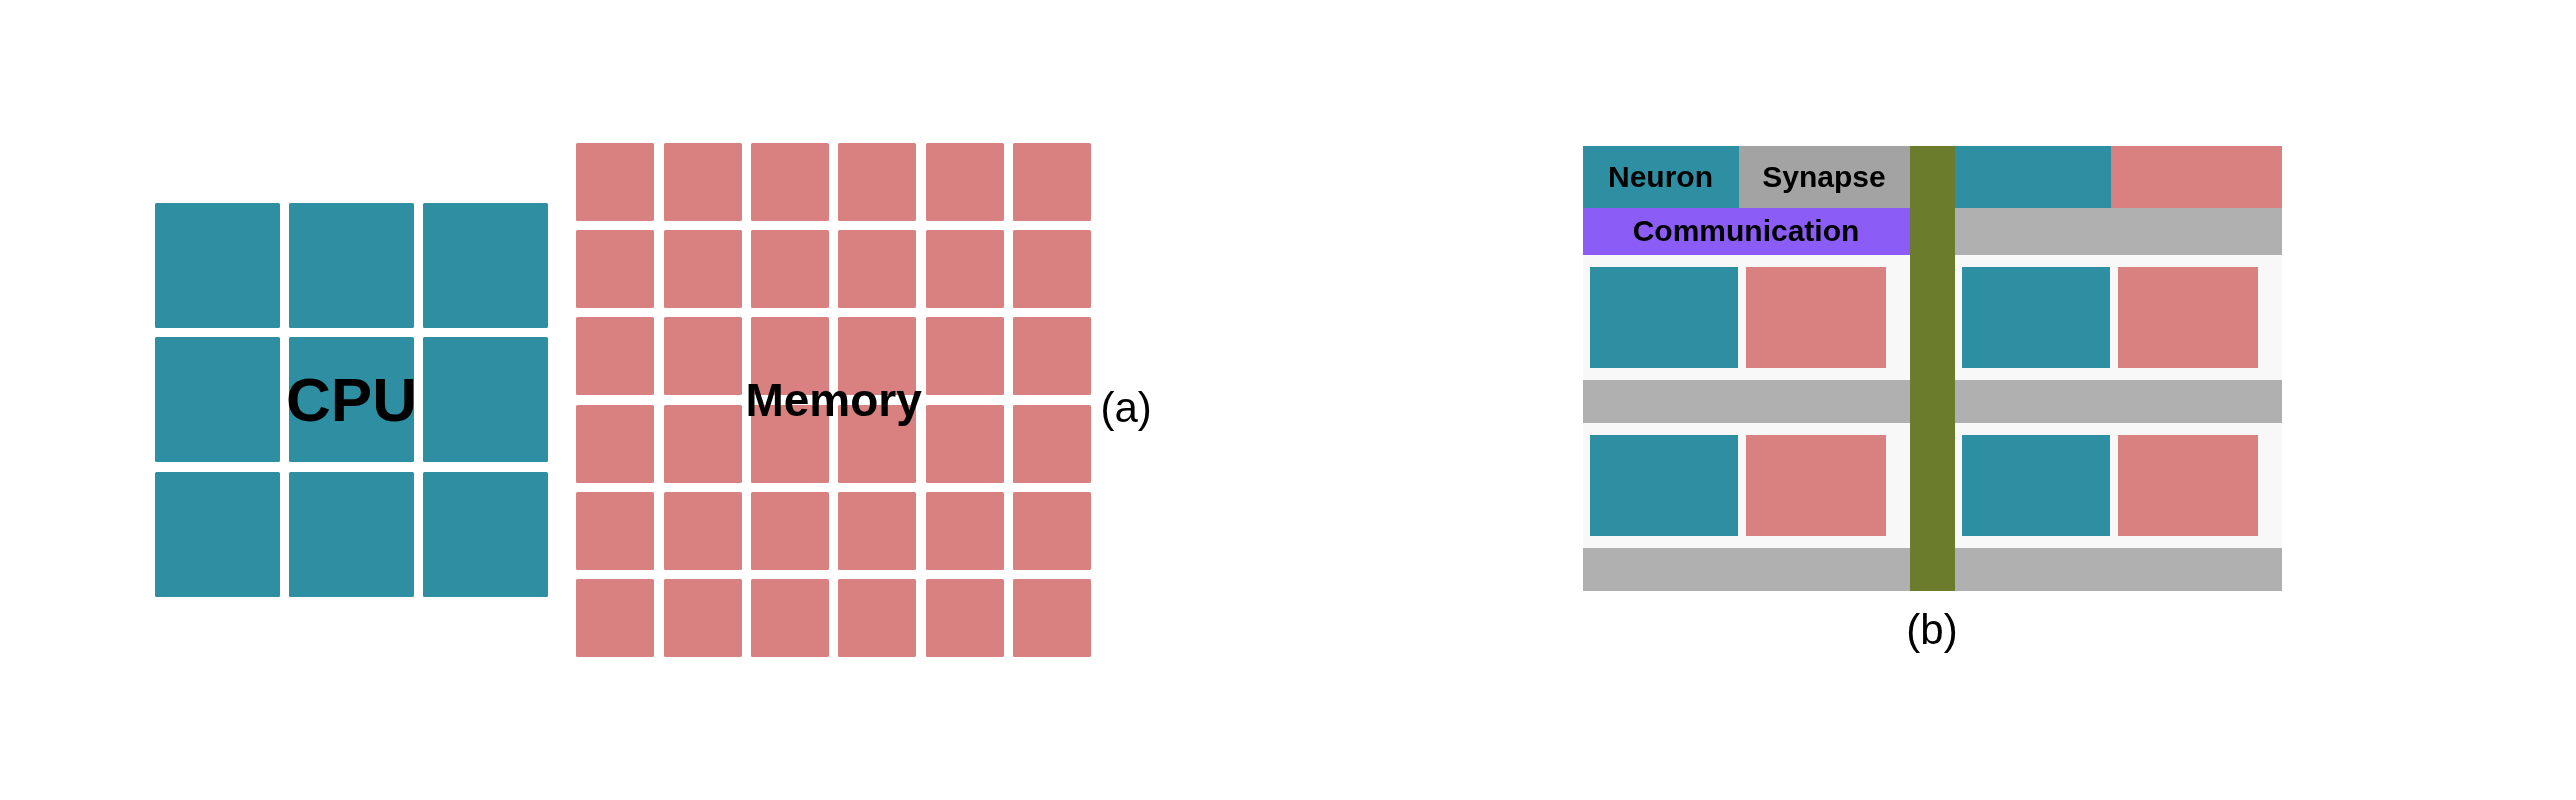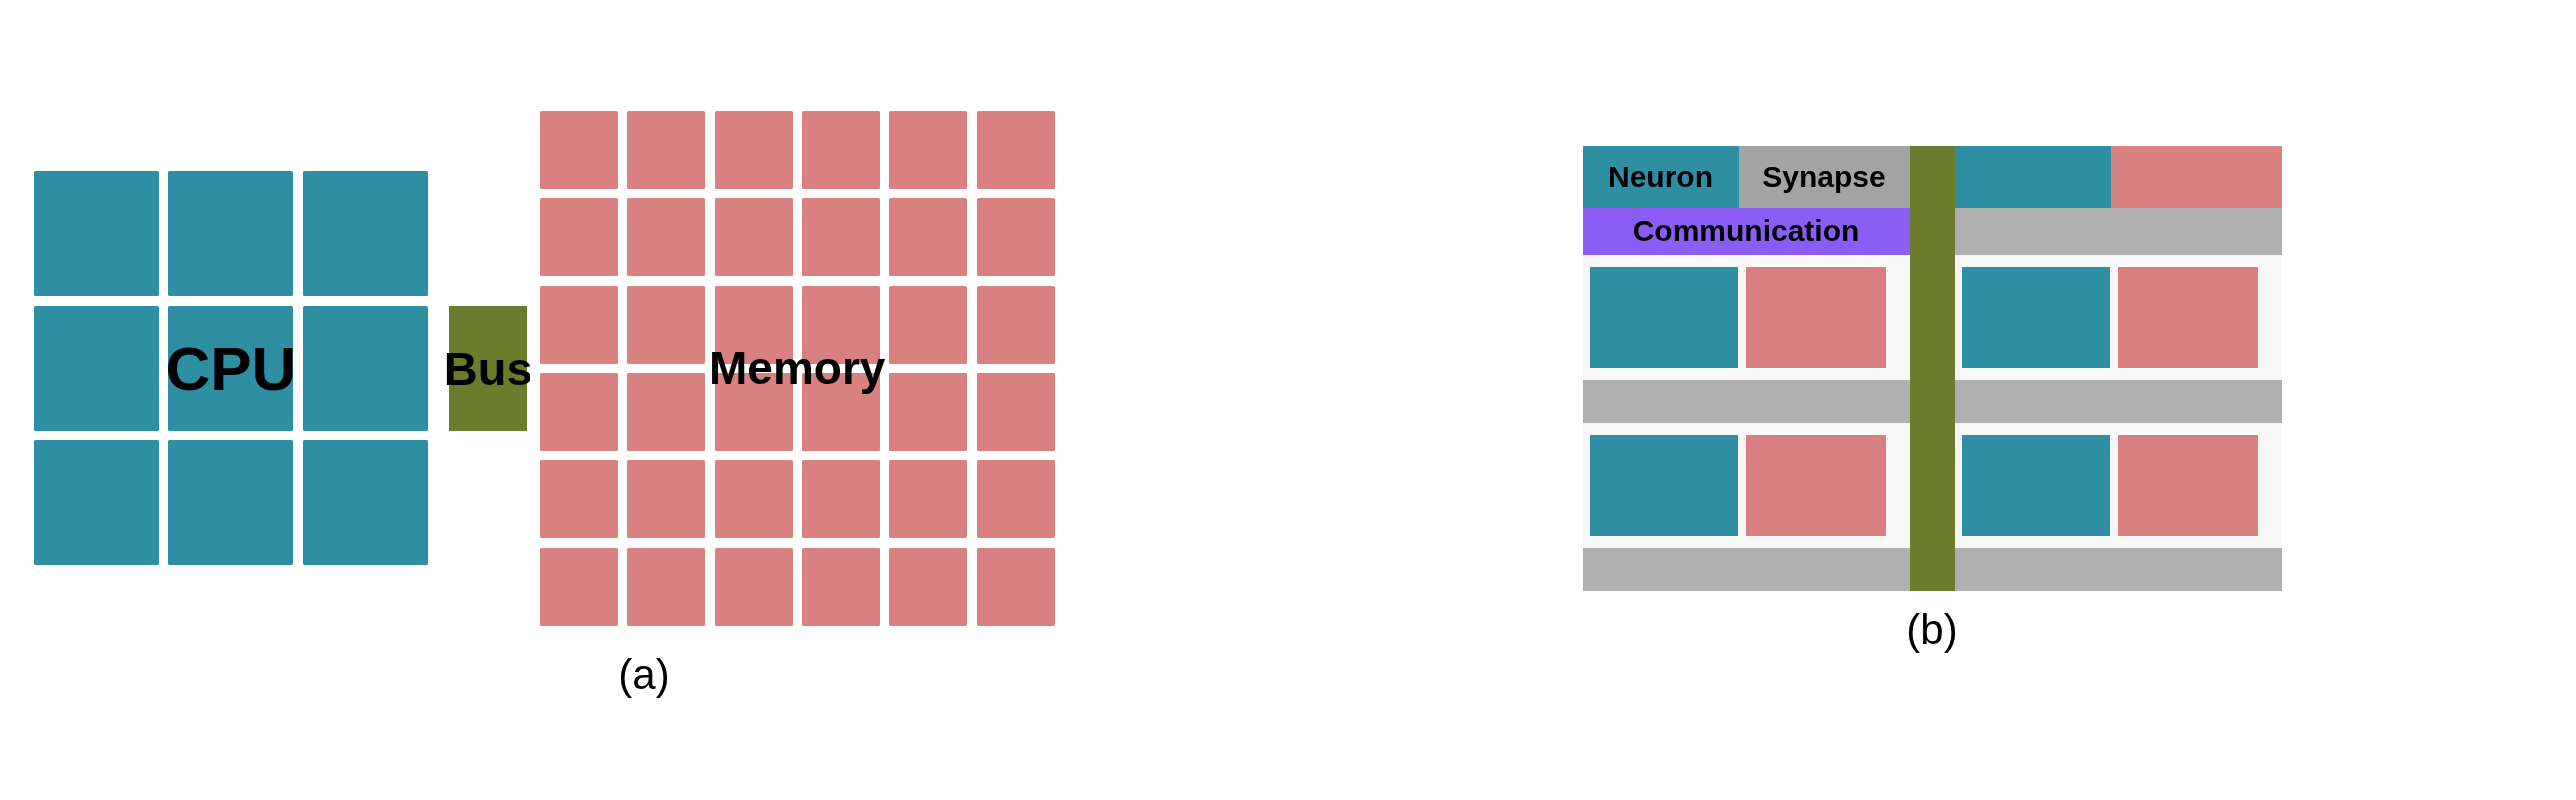--- a/index.html
+++ b/index.html
@@ -20,21 +20,21 @@
       align-items: center;
       justify-content: center;
       width: 100%;
       height: 100%;
       gap: 0;
     }
 
     
     .diagram-a {
       display: flex;
-      flex-direction: column;
+      align-items: center;
       justify-content: center;
       flex: 1;
       height: 100%;
       padding: 31px 15.6px;
     }
 
     .diagram-a-content {
       display: flex;
       flex-direction: row;
       align-items: center;
@@ -158,23 +158,20 @@
         <div class="cpu-cell"></div>
         <div class="cpu-cell cpu-label-cell">
           <span class="cpu-label">CPU</span>
         </div>
         <div class="cpu-cell"></div>
         <div class="cpu-cell"></div>
         <div class="cpu-cell"></div>
         <div class="cpu-cell"></div>
       </div>
 
-      <div class="bus-block">
-        <span class="bus-label">Bus</span>
-      </div>
 
       <div class="memory-wrapper">
         <div class="memory-grid">
           <div class="memory-cell"></div>
           <div class="memory-cell"></div>
           <div class="memory-cell"></div>
           <div class="memory-cell"></div>
           <div class="memory-cell"></div>
           <div class="memory-cell"></div>
           <div class="memory-cell"></div>

